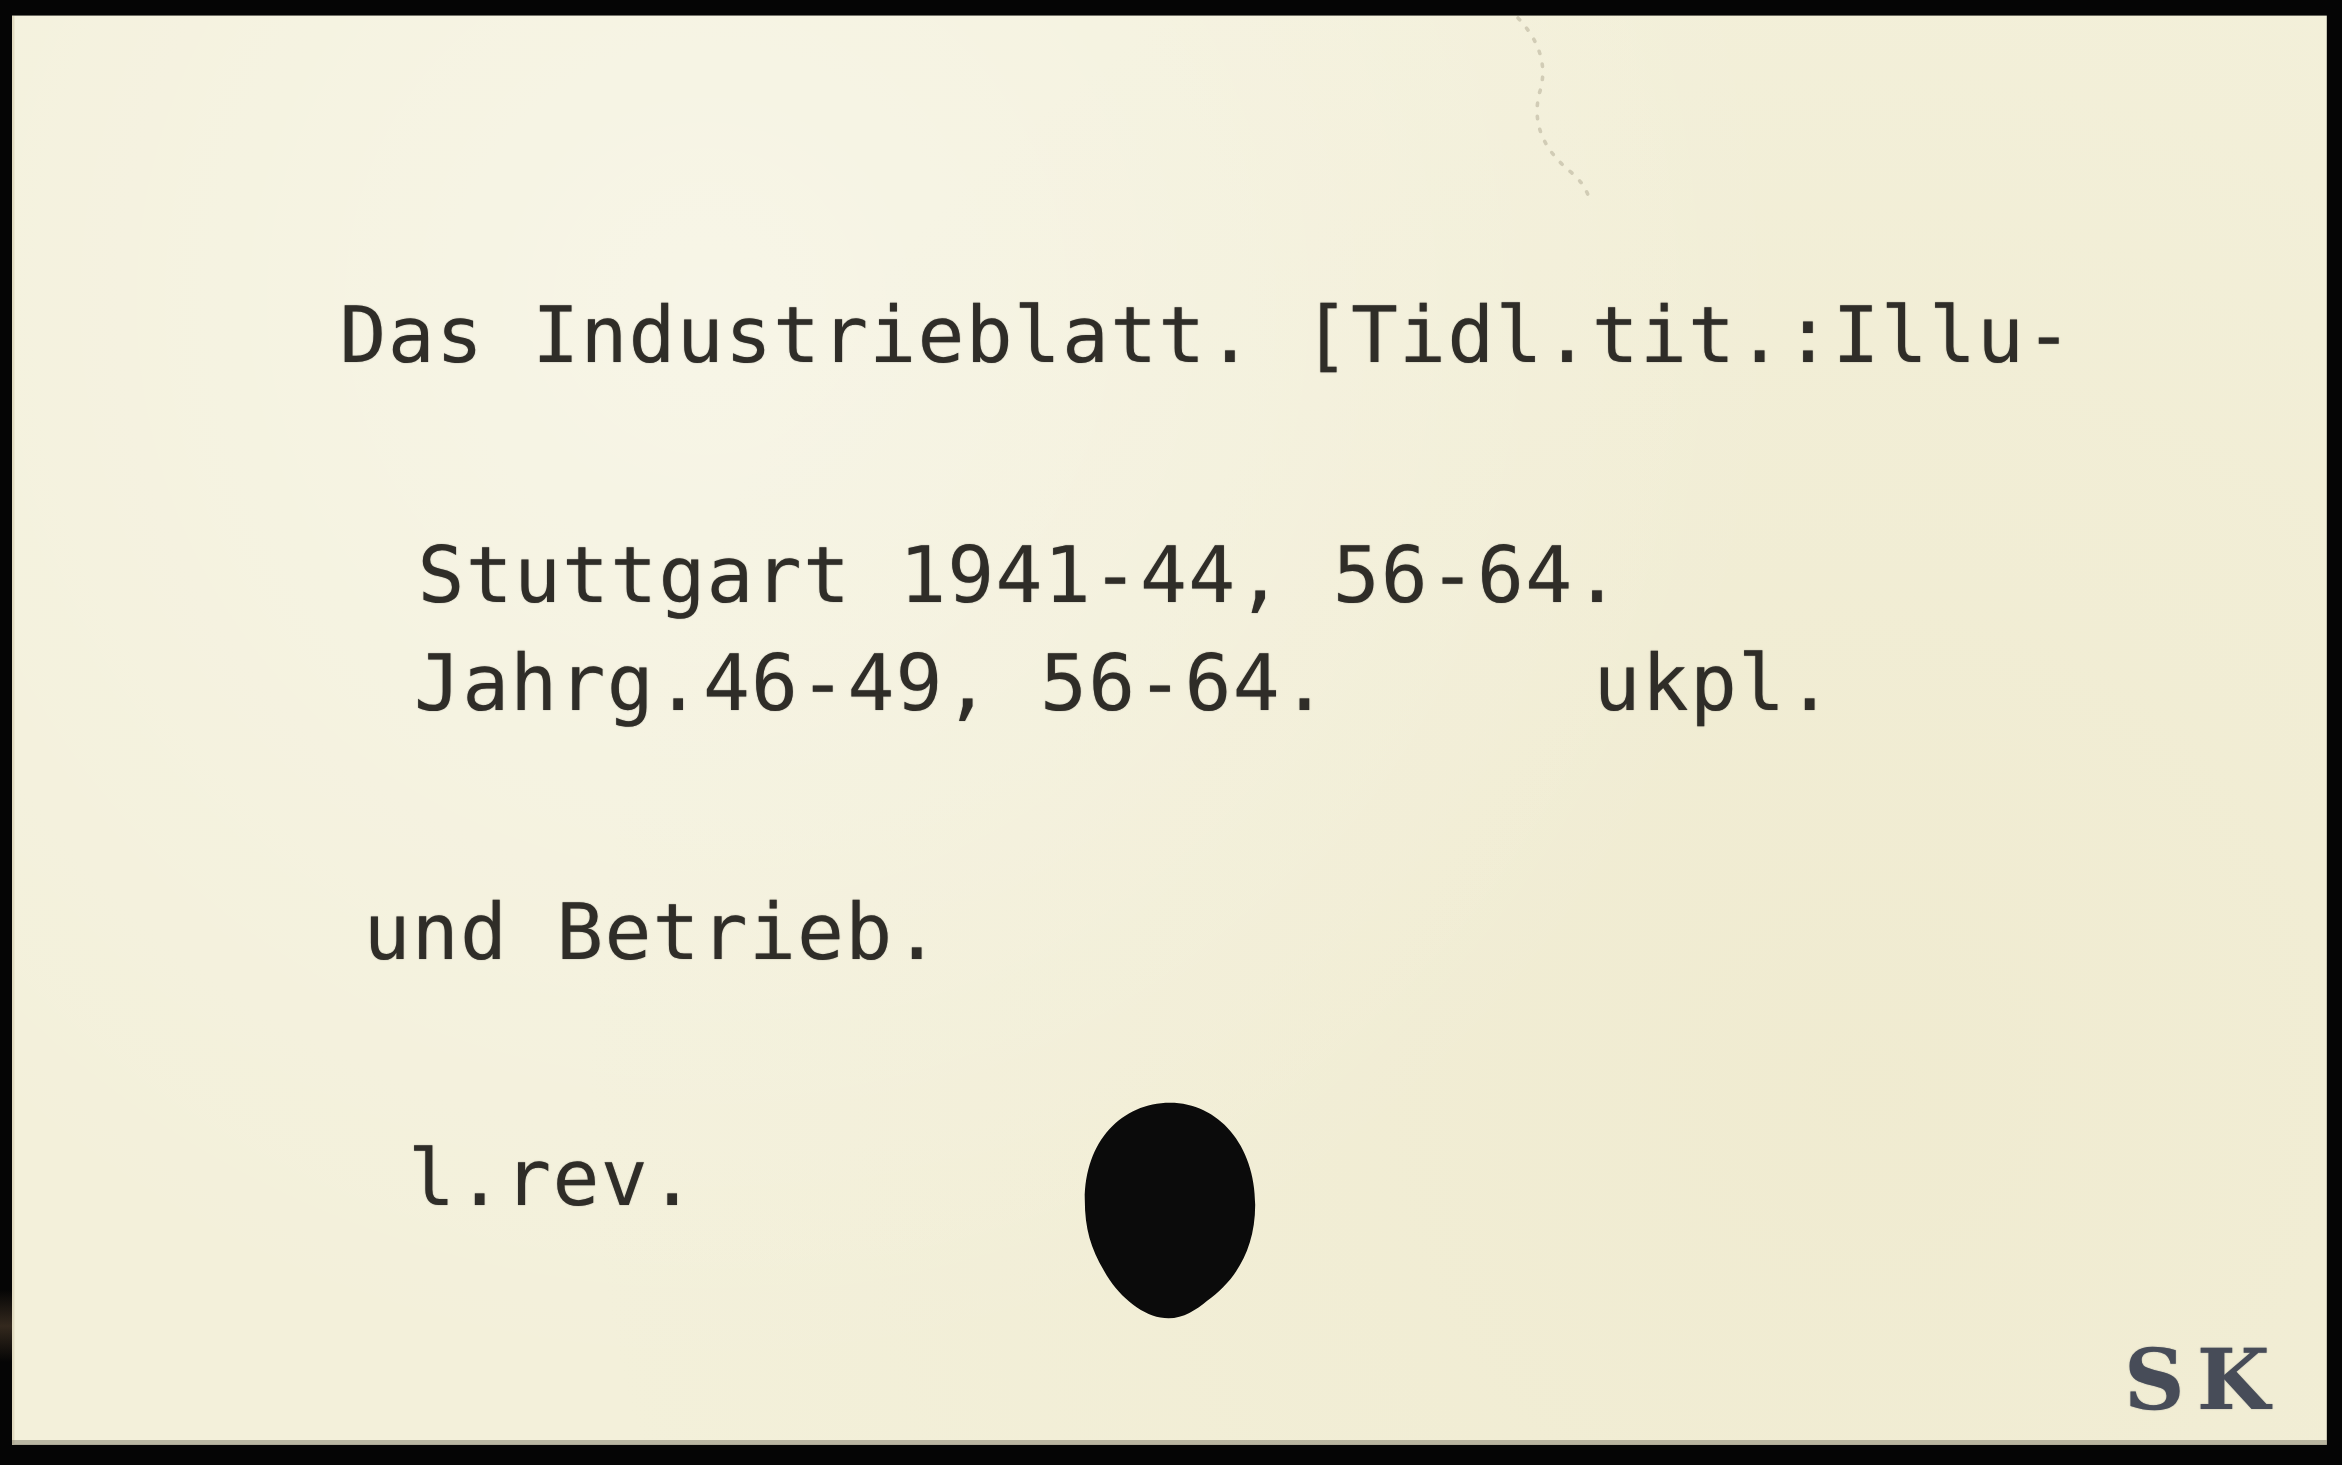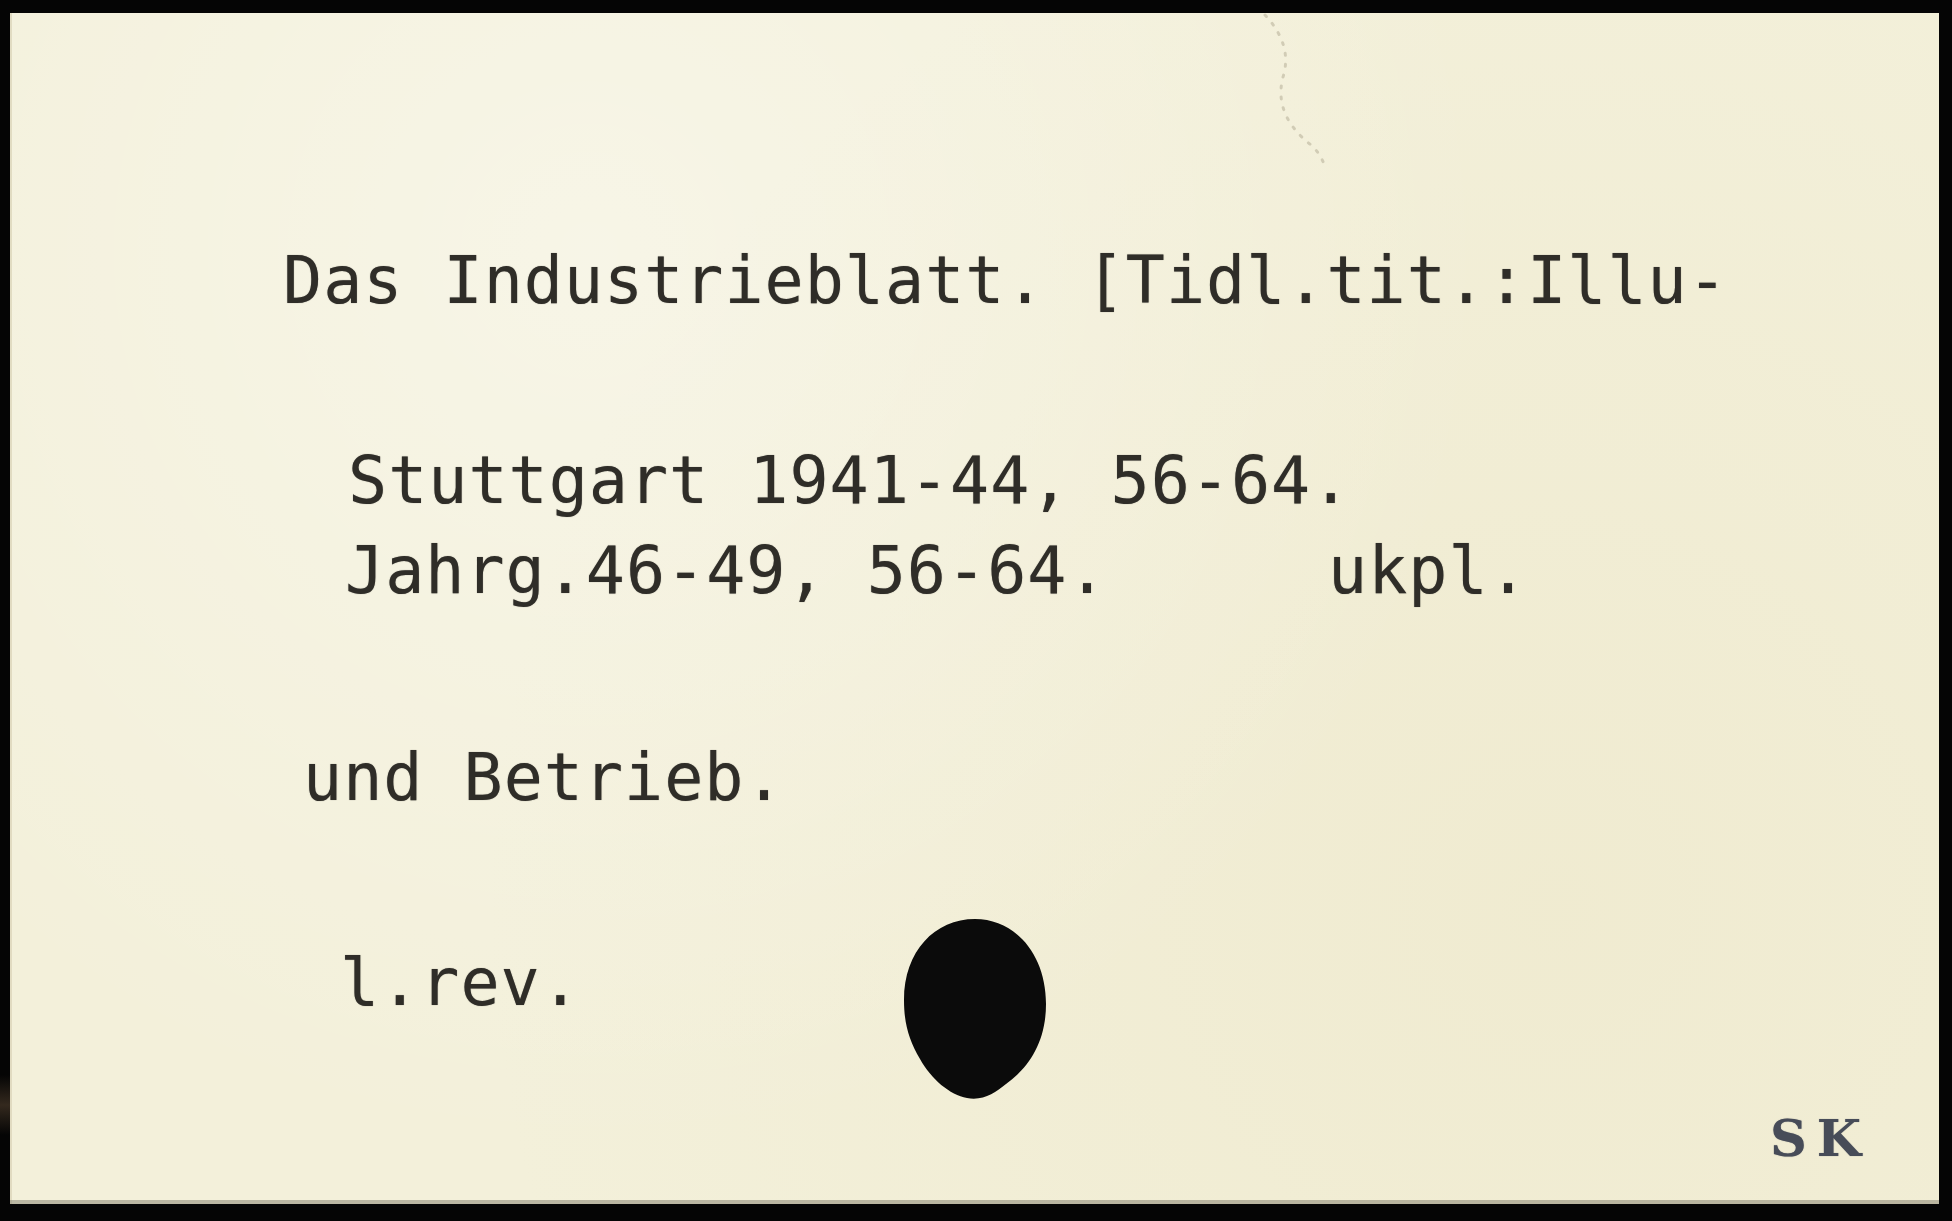--- a/index.html
+++ b/index.html
@@ -49,21 +49,21 @@
   .pos-note1      { left: 337px;  top: 663px; }
   .pos-note2      { left: 303px;  top: 740px; }
   .pos-rev        { left: 340px;  top: 945px; }
   .stamp {
     position: absolute;
     left: 1770px;
     top: 1108px;
     color: #474c58;
     font-family: "DejaVu Serif", "Liberation Serif", serif;
     font-weight: bold;
-    font-size: 51px;
+    font-size: 70px;
     letter-spacing: 10px;
     text-shadow: 0 0 1px rgba(71,76,88,0.6);
   }
   .hole {
     position: absolute;
     left: 903px;
     top: 918px;
     width: 144px;
     height: 184px;
   }

